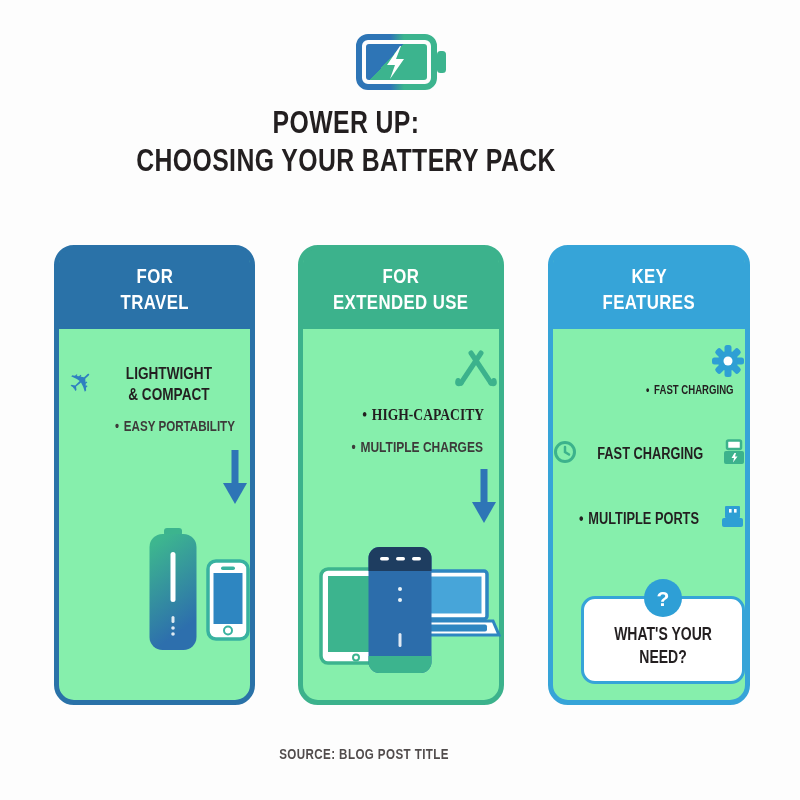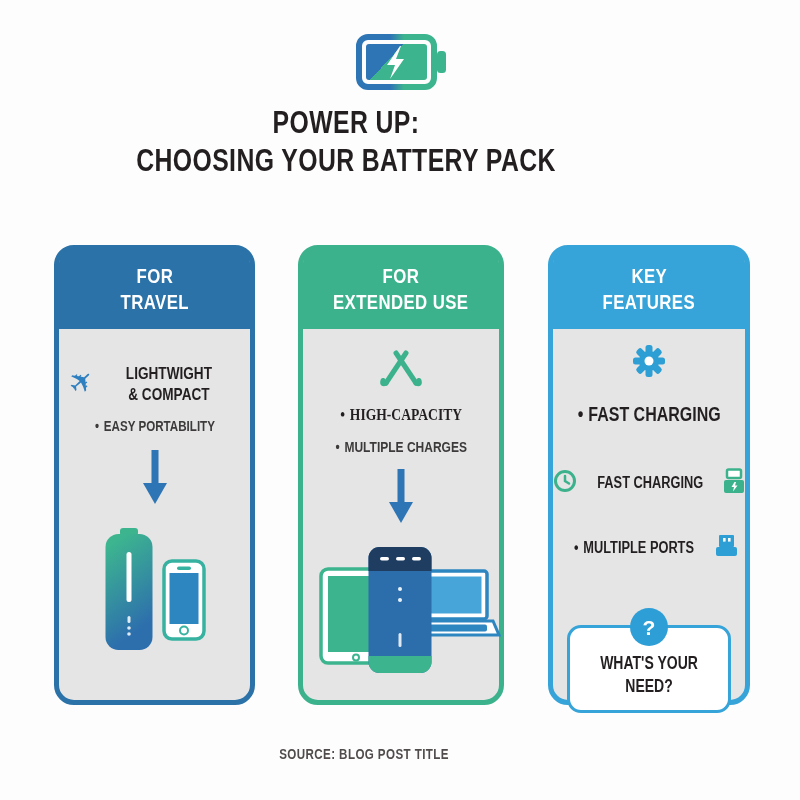--- a/index.html
+++ b/index.html
@@ -7,22 +7,22 @@
         font-family:"Liberation Sans","DejaVu Sans",sans-serif;color:#231f20;}
   .cond{display:inline-block;transform:scaleX(0.8);transform-origin:center;white-space:nowrap;}
   .blockline{display:block;transform:scaleX(0.8);transform-origin:center;white-space:nowrap;}
 
   
   .hero-icon{position:absolute;left:356px;top:30px;width:90px;height:64px;}
   .title{position:absolute;left:12px;top:104px;width:668px;text-align:center;
          font-weight:700;font-size:31px;line-height:38px;letter-spacing:.5px;color:#231f20;}
 
   
-  .card{position:absolute;top:245px;height:460px;background:#e5e5e5;border-radius:20px;
-        box-sizing:border-box;display:flex;flex-direction:column;align-items:center;}
+  .card{position:absolute;top:245px;height:460px;background:#86efac;border-radius:20px;
+        box-sizing:border-box;display:flex;flex-direction:column;align-items:flex-end;}
   .card-travel{left:54px;width:201px;border:5px solid #2a72a8;}
   .card-extended{left:298px;width:206px;border:5px solid #3cb28c;}
   .card-features{left:548px;width:202px;border:5px solid #36a4d8;}
   .card-head{width:100%;box-sizing:border-box;height:80px;margin:-1px 0 0 0;border-radius:14px 14px 0 0;
              display:flex;flex-direction:column;justify-content:center;align-items:center;
              color:#fff;font-weight:700;font-size:21px;line-height:26px;letter-spacing:.5px;flex:none;}
   .head-travel{background:#2a72a8;}
   .head-extended{background:#3cb28c;}
   .head-features{background:#36a4d8;}
 
@@ -208,21 +208,21 @@
           <rect x="-3.5" y="-16" width="7" height="32" rx="2.5"></rect>
           <rect x="-3.5" y="-16" width="7" height="32" rx="2.5" transform="rotate(45)"></rect>
           <rect x="-3.5" y="-16" width="7" height="32" rx="2.5" transform="rotate(90)"></rect>
           <rect x="-3.5" y="-16" width="7" height="32" rx="2.5" transform="rotate(135)"></rect>
           <circle cx="0" cy="0" r="10"></circle>
           <circle cx="0" cy="0" r="4.5" fill="#fff"></circle>
         </g>
       </svg>
     </div>
 
-    <div class="main-bullet" style="margin-top:21px;font-size:20px;">
+    <div class="main-bullet" style="margin-top:1px;font-size:12px;">
       <span class="cond"><span class="dot">•</span><span>FAST CHARGING</span></span>
     </div>
 
     <div class="krow" style="margin-top:42px;">
       <span>
         <svg width="24" height="24" viewBox="0 0 24 24">
           <circle cx="12" cy="12" r="9.5" fill="none" stroke="#3cb28c" stroke-width="3"></circle>
           <path d="M12 7 V12 L16 14.5" fill="none" stroke="#3cb28c" stroke-width="2.5" stroke-linecap="round"></path>
         </svg>
       </span>

